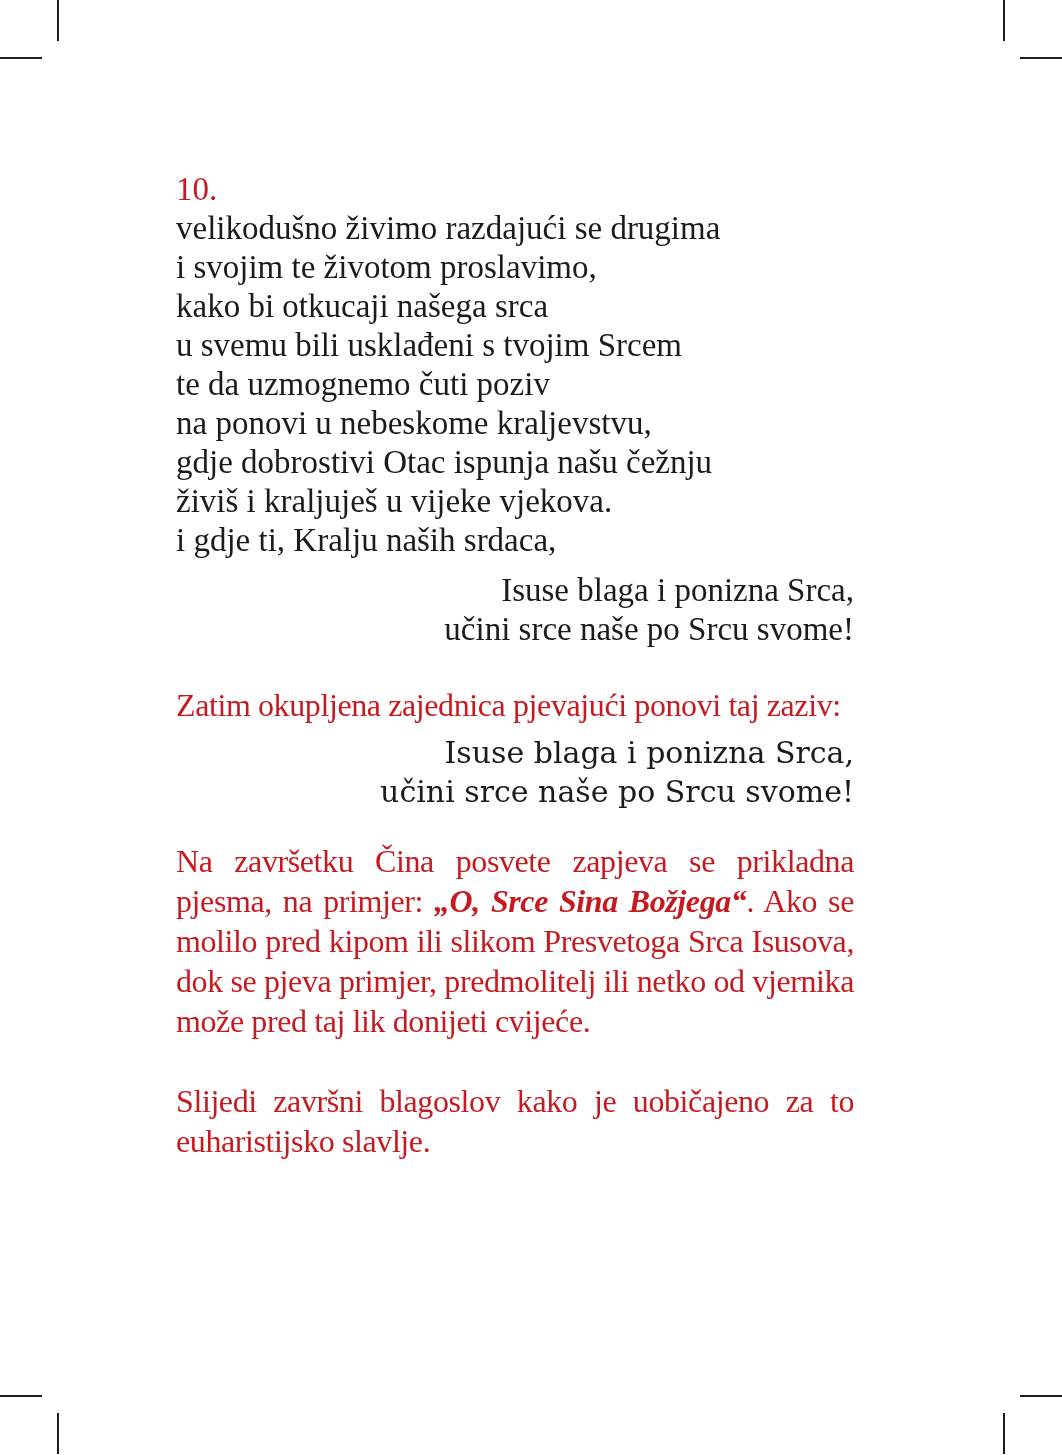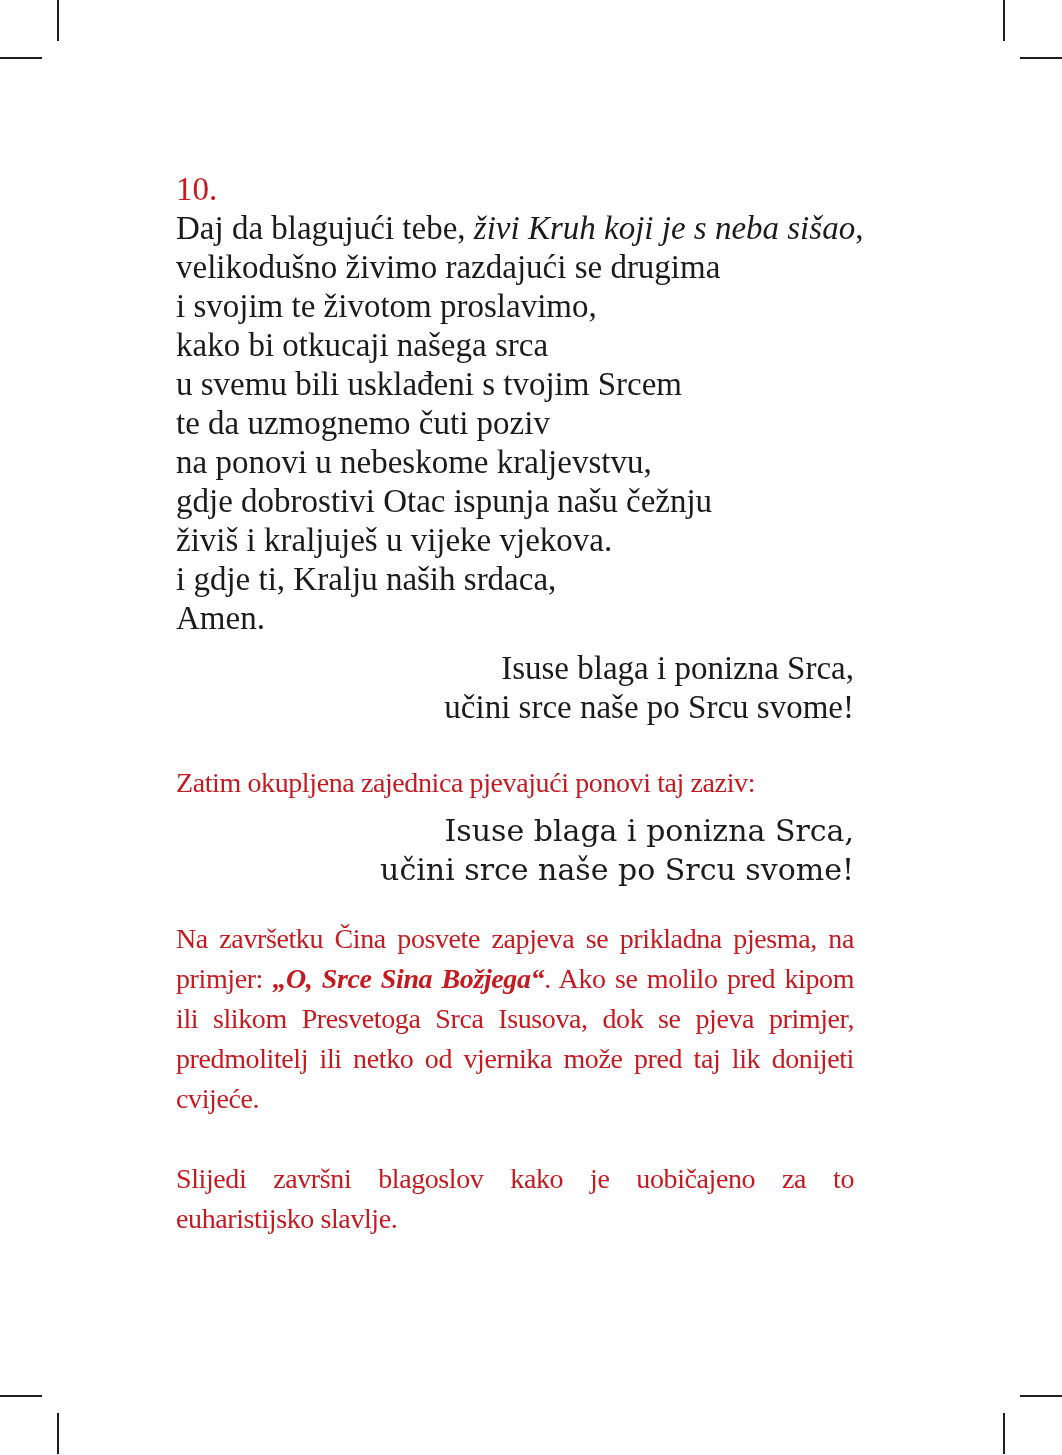--- a/index.html
+++ b/index.html
@@ -64,21 +64,21 @@
   .refrain.second {
     font-family: "DejaVu Serif", serif;
     font-size: 30px;
     margin-top: 8px;
   }
   .rubric {
     margin: 36px 0 0 0;
     color: var(--rubric-red, #c41a20);
     text-align: justify;
     line-height: 40px;
-    font-size: 28px;
+    font-size: 32px;
     letter-spacing: -0.4px;
   }
   .rubric.song { margin-top: 30px; }
   .rubric.blessing { margin-top: 40px; }
   .song-title {
     font-weight: bold;
     font-style: italic;
   }
   em { font-style: italic; }
 </style>
@@ -94,31 +94,29 @@
   <div class="crop h bl-h"></div>
   <div class="crop v bl-v"></div>
   <div class="crop h br-h"></div>
   <div class="crop v br-v"></div>
 
   <div class="text-block">
 
     <p class="section-num">10.</p>
 
     <div class="poem">
-      <div class="line"><span>Daj da blagujući tebe, </span><em>živi Kruh koji je s neba sišao</em><span>,</span></div>
       <div class="line">velikodušno živimo razdajući se drugima</div>
       <div class="line">i svojim te životom proslavimo,</div>
       <div class="line">kako bi otkucaji našega srca</div>
       <div class="line">u svemu bili usklađeni s tvojim Srcem</div>
       <div class="line">te da uzmognemo čuti poziv</div>
       <div class="line">na ponovi u nebeskome kraljevstvu,</div>
       <div class="line">gdje dobrostivi Otac ispunja našu čežnju</div>
       <div class="line">živiš i kraljuješ u vijeke vjekova.</div>
       <div class="line">i gdje ti, Kralju naših srdaca,</div>
-      <div class="line">Amen.</div>
     </div>
 
     <div class="refrain first">
       <div class="line">Isuse blaga i ponizna Srca,</div>
       <div class="line">učini srce naše po Srcu svome!</div>
     </div>
 
     <p class="rubric repeat">Zatim okupljena zajednica pjevajući ponovi taj zaziv:</p>
 
     <div class="refrain second">

